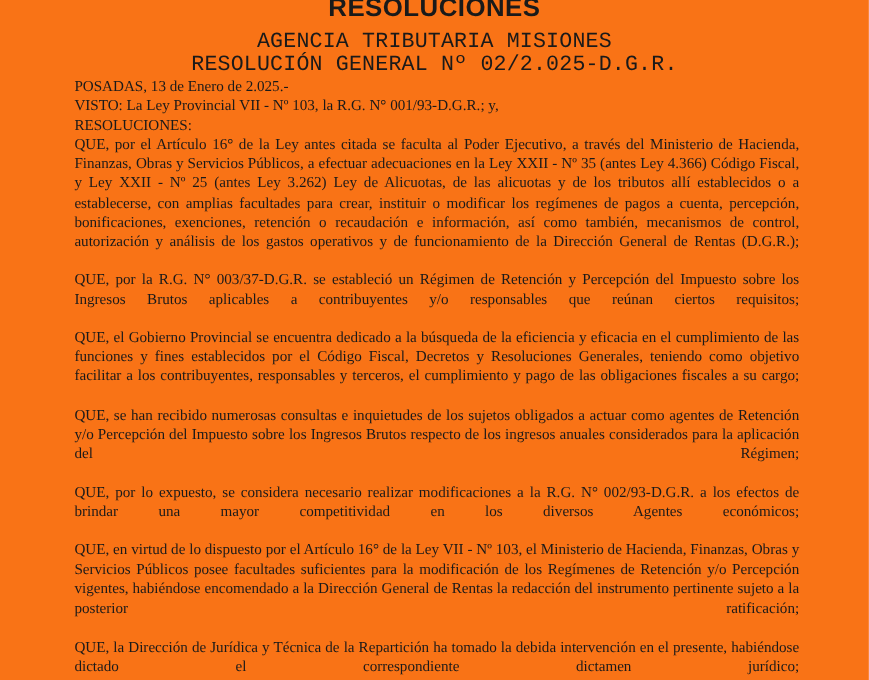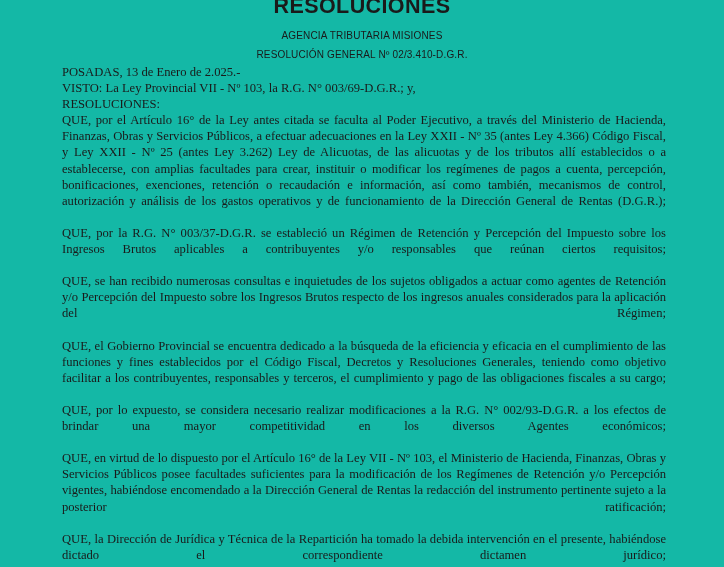--- a/index.html
+++ b/index.html
@@ -14,21 +14,21 @@
     background: #ffffff;
     font-family: "Liberation Serif", "DejaVu Serif", serif;
     color: #1a1a1a;
     -webkit-font-smoothing: antialiased;
   }
 
   .page {
     position: relative;
     width: 724px;
     height: 567px;
-    background: #14b8a6;
+    background: #f97316;
     box-sizing: border-box;
     overflow: hidden;
   }
 
   
   .doc-title {
     font-family: "Liberation Sans", "DejaVu Sans", sans-serif;
     font-weight: bold;
     font-size: 21.5px;
     letter-spacing: 0.4px;
@@ -45,22 +45,22 @@
 
   .subtitle-block {
     position: absolute;
     top: 26px;
     left: 0;
     right: 0;
     text-align: center;
   }
 
   .subtitle {
-    font-family: Liberation Sans, sans-serif;
-    font-size: 10px;
+    font-family: Liberation Mono, monospace;
+    font-size: 18px;
     line-height: 19px;
     color: #1a1a1a;
     margin: 0;
     letter-spacing: 0.15px;
   }
 
   .body-block {
     position: absolute;
     top: 64px;
     left: 62px;
@@ -93,38 +93,38 @@
 </style>
 </head>
 <body>
 
 <div class="page">
 
   <h1 class="doc-title">RESOLUCIONES</h1>
 
   <div class="subtitle-block">
     <p class="subtitle">AGENCIA TRIBUTARIA MISIONES</p>
-    <p class="subtitle">RESOLUCIÓN GENERAL Nº 02/3.410-D.G.R.</p>
+    <p class="subtitle">RESOLUCIÓN GENERAL Nº 02/2.025-D.G.R.</p>
   </div>
 
   <div class="body-block">
 
     <p class="line">POSADAS, 13 de Enero de 2.025.-</p>
 
-    <p class="line">VISTO: La Ley Provincial VII - Nº 103, la R.G. N° 003/69-D.G.R.; y,</p>
+    <p class="line">VISTO: La Ley Provincial VII - Nº 103, la R.G. N° 001/93-D.G.R.; y,</p>
 
     <p class="line">RESOLUCIONES:</p>
 
     <p class="para">QUE, por el Artículo 16° de la Ley antes citada se faculta al Poder Ejecutivo, a través del Ministerio de Hacienda, Finanzas, Obras y Servicios Públicos, a efectuar adecuaciones en la Ley XXII - Nº 35 (antes Ley 4.366) Código Fiscal, y Ley XXII - Nº 25 (antes Ley 3.262) Ley de Alicuotas, de las alicuotas y de los tributos allí establecidos o a establecerse, con amplias facultades para crear, instituir o modificar los regímenes de pagos a cuenta, percepción, bonificaciones, exenciones, retención o recaudación e información, así como también, mecanismos de control, autorización y análisis de los gastos operativos y de funcionamiento de la Dirección General de Rentas (D.G.R.);</p>
 
     <p class="para">QUE, por la R.G. N° 003/37-D.G.R. se estableció un Régimen de Retención y Percepción del Impuesto sobre los Ingresos Brutos aplicables a contribuyentes y/o responsables que reúnan ciertos requisitos;</p>
 
+    <p class="para">QUE, el Gobierno Provincial se encuentra dedicado a la búsqueda de la eficiencia y eficacia en el cumplimiento de las funciones y fines establecidos por el Código Fiscal, Decretos y Resoluciones Generales, teniendo como objetivo facilitar a los contribuyentes, responsables y terceros, el cumplimiento y pago de las obligaciones fiscales a su cargo;</p>
+
     <p class="para">QUE, se han recibido numerosas consultas e inquietudes de los sujetos obligados a actuar como agentes de Retención y/o Percepción del Impuesto sobre los Ingresos Brutos respecto de los ingresos anuales considerados para la aplicación del Régimen;</p>
-
-    <p class="para">QUE, el Gobierno Provincial se encuentra dedicado a la búsqueda de la eficiencia y eficacia en el cumplimiento de las funciones y fines establecidos por el Código Fiscal, Decretos y Resoluciones Generales, teniendo como objetivo facilitar a los contribuyentes, responsables y terceros, el cumplimiento y pago de las obligaciones fiscales a su cargo;</p>
 
     <p class="para">QUE, por lo expuesto, se considera necesario realizar modificaciones a la R.G. N° 002/93-D.G.R. a los efectos de brindar una mayor competitividad en los diversos Agentes económicos;</p>
 
     <p class="para">QUE, en virtud de lo dispuesto por el Artículo 16° de la Ley VII - Nº 103, el Ministerio de Hacienda, Finanzas, Obras y Servicios Públicos posee facultades suficientes para la modificación de los Regímenes de Retención y/o Percepción vigentes, habiéndose encomendado a la Dirección General de Rentas la redacción del instrumento pertinente sujeto a la posterior ratificación;</p>
 
     <p class="para">QUE, la Dirección de Jurídica y Técnica de la Repartición ha tomado la debida intervención en el presente, habiéndose dictado el correspondiente dictamen jurídico;</p>
 
   </div>
 </div>
 

